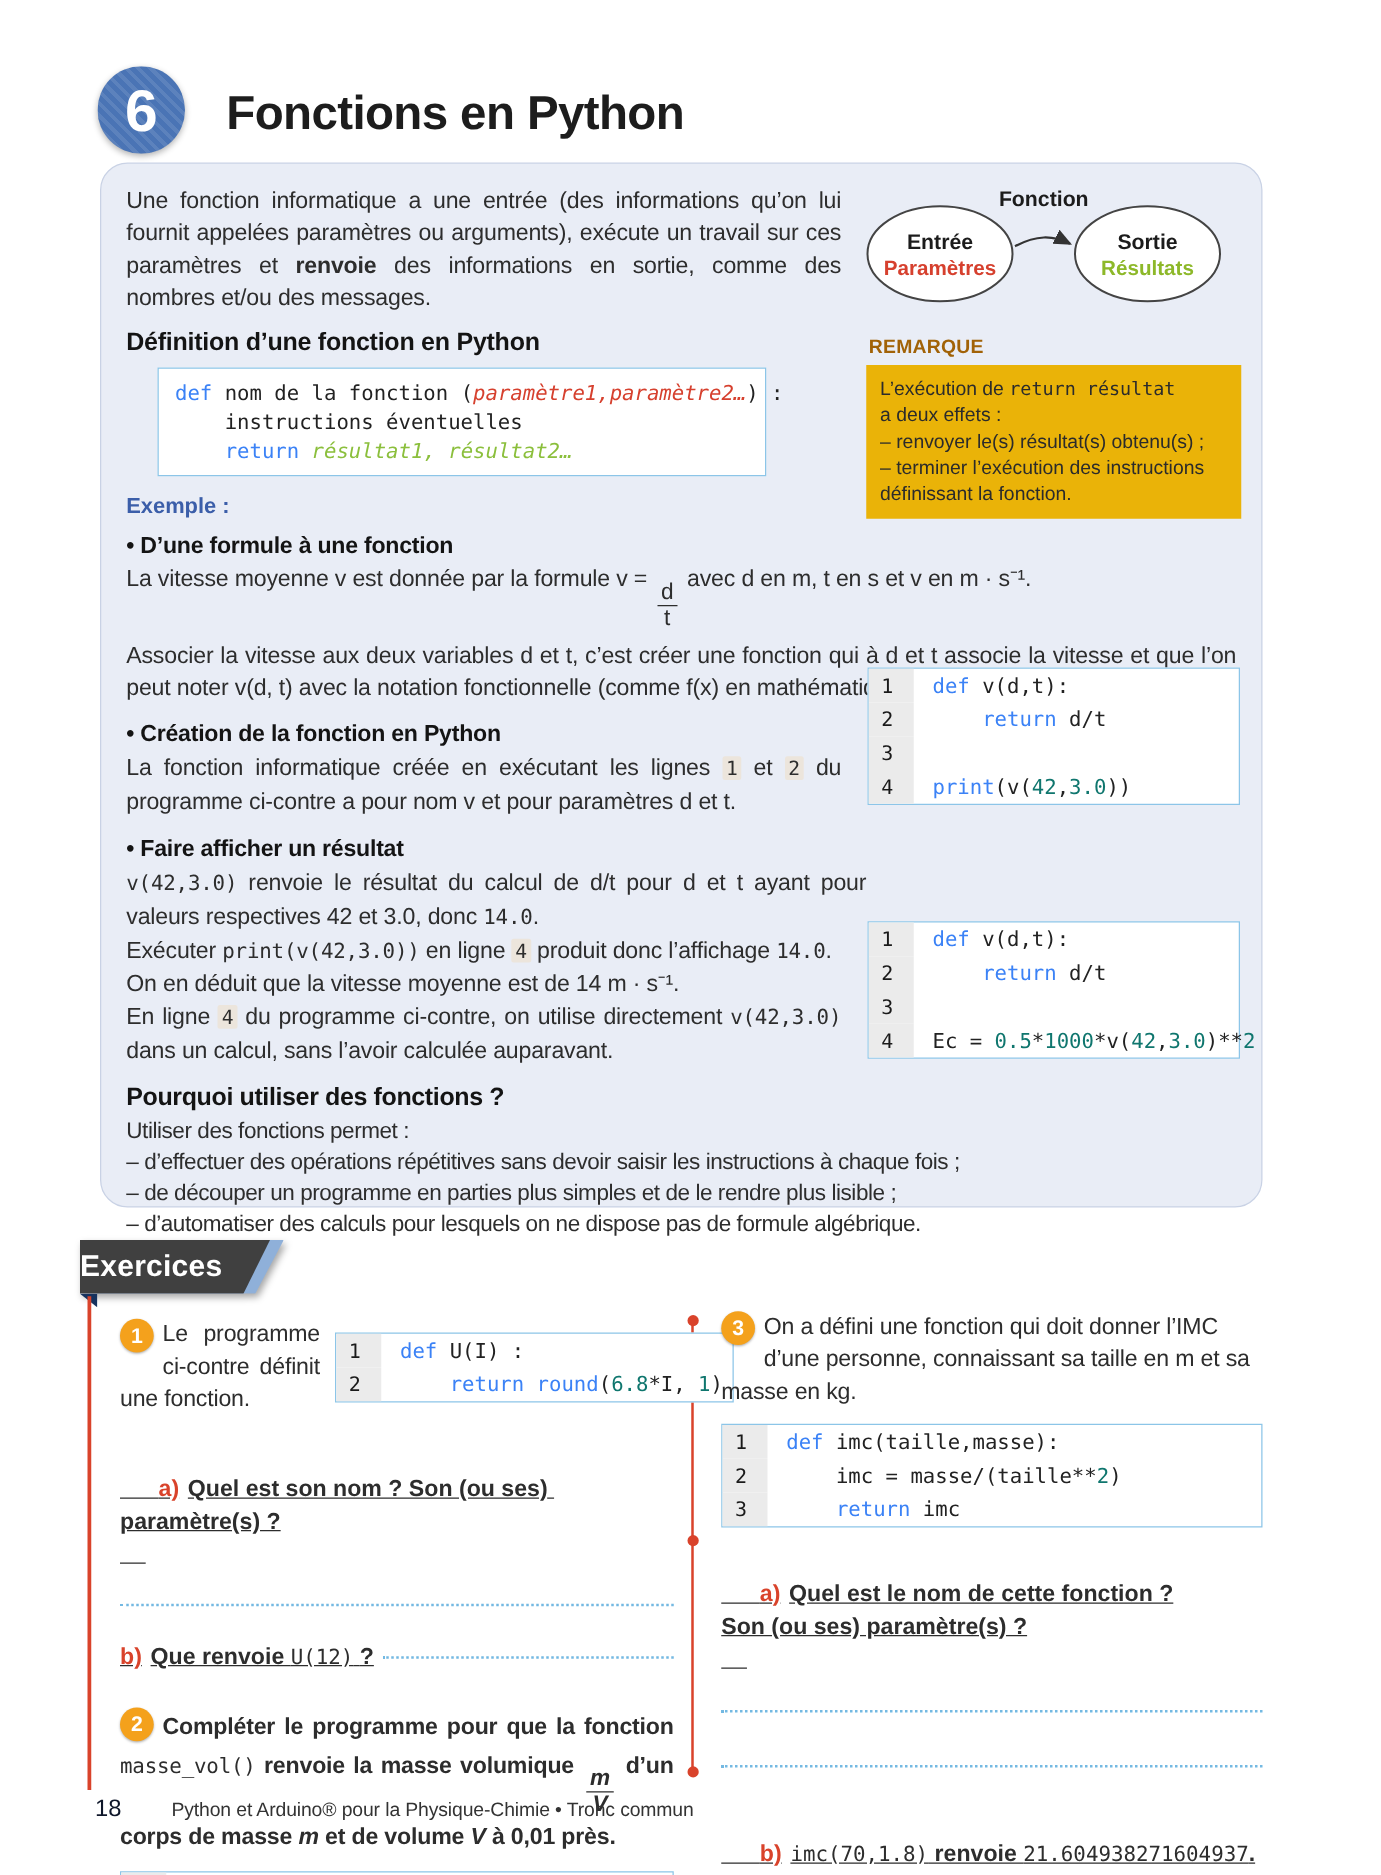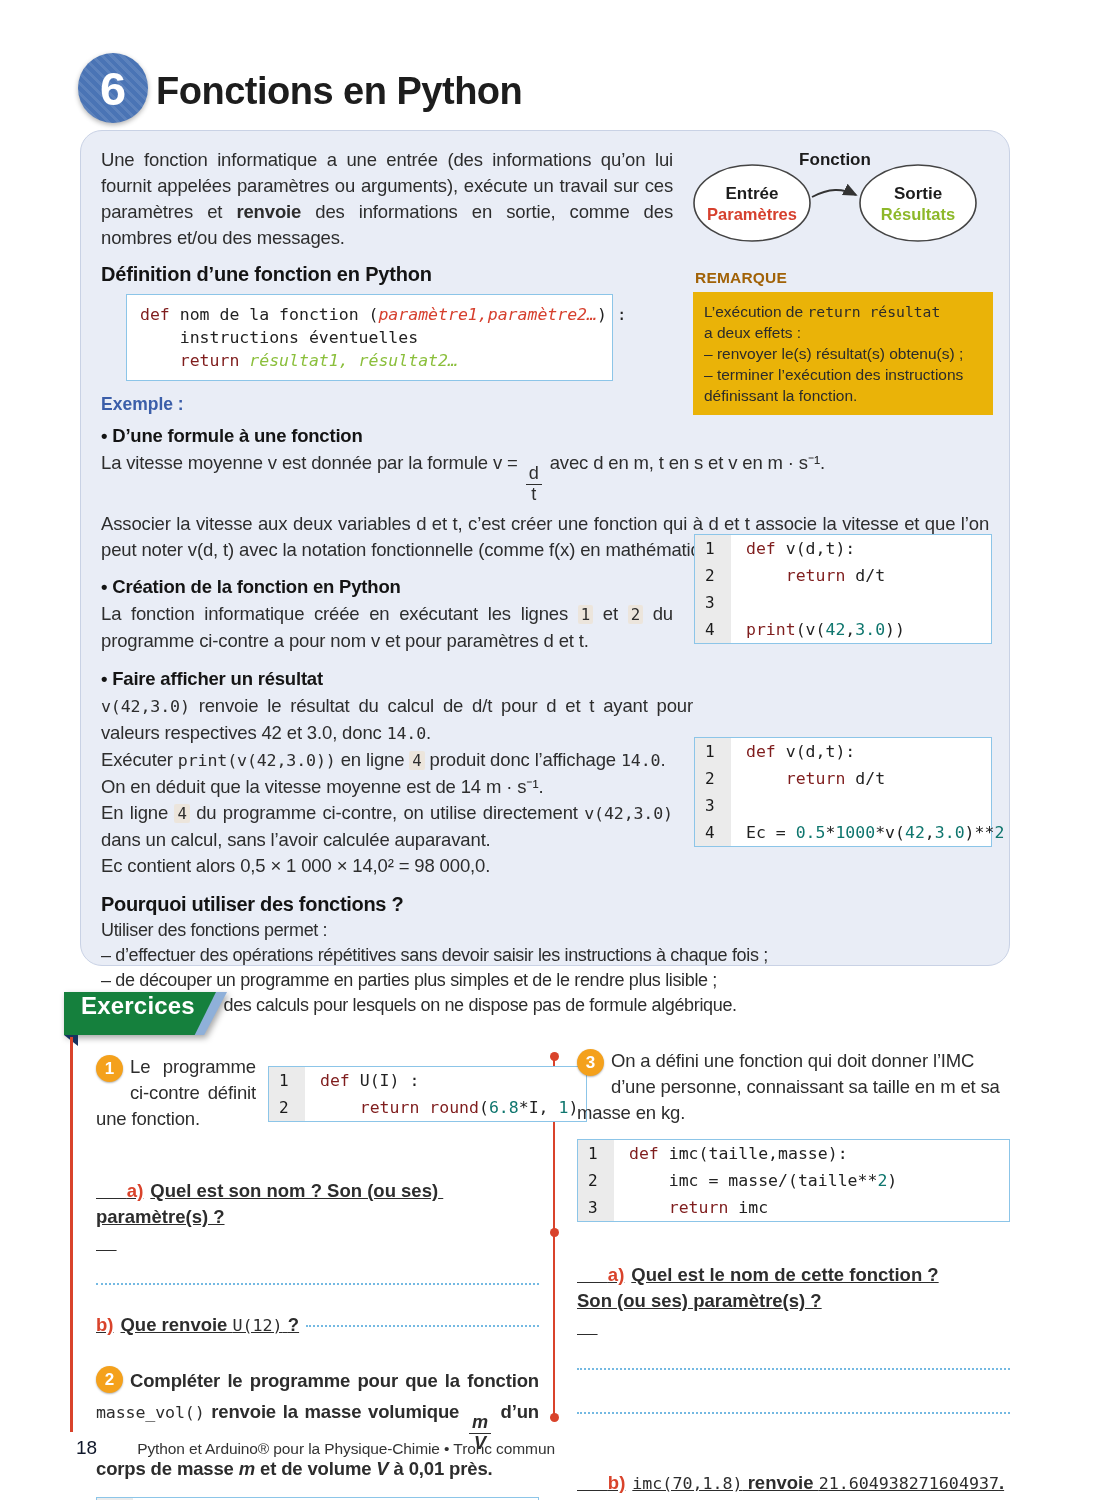--- a/index.html
+++ b/index.html
@@ -5,37 +5,37 @@
   html,body{margin:0;padding:0;background:#fff;}
   .page{position:relative;width:1105px;height:1500px;background:#fff;
         font-family:"Liberation Sans",sans-serif;color:#2d2d2d;overflow:hidden;}
 
   
   .badge{position:absolute;left:78px;top:53px;width:70px;height:70px;border-radius:50%;
          background:#4a74b5;
          background-image:repeating-linear-gradient(45deg,rgba(255,255,255,.10) 0 3px,rgba(0,0,0,0) 3px 7px);
          display:flex;align-items:center;justify-content:center;
          color:#fff;font-size:47px;font-weight:700;box-shadow:0 2px 5px rgba(0,0,0,.3);}
-  .title{position:absolute;left:156px;top:70px;margin:0;font-size:38px;font-weight:700;
+  .title{position:absolute;left:181px;top:70px;margin:0;font-size:38px;font-weight:700;
          color:#1d1d1d;letter-spacing:-.5px;}
 
   
   .panel{position:absolute;left:80px;top:130px;width:930px;height:836px;box-sizing:border-box;
          background:#e9edf6;border:1px solid #c9d2e5;border-radius:22px;padding:16px 20px;}
   .p{font-size:18.5px;line-height:26px;letter-spacing:-.15px;margin:0;}
   .just{text-align:justify;}
   .w570{width:572px;} .w590{width:592px;}
   .sect{font-size:18.5px;font-weight:700;color:#141414;margin:10px 0 3px;letter-spacing:-.2px;}
   .h2{font-size:20px;font-weight:700;color:#141414;margin:12px 0 0;letter-spacing:-.2px;}
   .exlabel{color:#3b5ea9;font-weight:700;font-size:17.5px;margin-top:13px;}
 
   
   .b{font-weight:700}.i{}.bi{font-weight:700;font-style:italic}
   .m{font-family:"DejaVu Sans Mono","Liberation Mono",monospace;font-size:.9em;}
-  .kw{color:#7f1d1d}.g{color:#0f766e}
+  .kw{color:#3b82f6}.g{color:#0f766e}
   .ri{color:#d6402e;font-style:italic}.gi{color:#8bbf3c;font-style:italic}
   .chip{font-family:"DejaVu Sans Mono","Liberation Mono",monospace;font-size:.85em;
         background:#ece5dc;padding:0 3px;border-radius:2px;}
   .frac{display:inline-flex;flex-direction:column;align-items:center;vertical-align:-.55em;
         line-height:1.08;font-size:.98em;margin:0 3px;text-align:center;}
   .frac .fn{border-bottom:1.5px solid currentColor;padding:0 3px;}
   .frac .fd{padding:0 2px;}
   .dotfill{flex:1 1 auto;min-width:30px;border-bottom:2px dotted #74b9e2;
            transform:translateY(-4px);margin-left:7px;}
 
@@ -75,23 +75,23 @@
   .dg-green{font-size:16.5px;font-weight:700;fill:#8db829;}
 
   
   .why-title{font-size:20px;font-weight:700;color:#141414;margin:14px 0 2px;letter-spacing:-.3px;}
   .why-line{font-size:18px;line-height:25px;letter-spacing:-.35px;margin:0;}
 
   
   .banner-wrap{position:absolute;left:64px;top:992px;filter:drop-shadow(2px 3px 3px rgba(0,0,0,.35));}
   .banner-light{position:absolute;left:0;top:0;width:163px;height:43px;background:#8fb0d9;
                 clip-path:polygon(0 0,100% 0,86% 100%,0 100%);}
-  .banner{position:relative;width:152px;height:43px;background:#15803d;
+  .banner{position:relative;width:152px;height:43px;background:#404040;
           clip-path:polygon(0 0,100% 0,86% 100%,0 100%);
-          display:flex;align-items:flex-start;padding-left:17px;box-sizing:border-box;}
+          display:flex;align-items:center;box-sizing:border-box;}
   .banner span{color:#fff;font-weight:700;font-size:24px;letter-spacing:.2px;}
   .banner-fold{position:absolute;left:64px;top:1035px;width:14px;height:11px;background:#16325e;
                clip-path:polygon(0 0,100% 0,100% 100%);}
   .rule-left{position:absolute;left:70px;top:1037px;width:3px;height:395px;background:#d9432b;}
   .divider{position:absolute;left:553px;top:1056px;width:2px;height:362px;background:#d9432b;}
   .divider .dot{position:absolute;left:-3.5px;width:9px;height:9px;border-radius:50%;background:#d9432b;}
   .dot-top{top:-4px;} .dot-mid{top:172px;} .dot-bot{bottom:-4px;}
 
   .col-left{position:absolute;left:96px;top:1048px;width:443px;}
   .col-right{position:absolute;left:577px;top:1048px;width:433px;}
@@ -183,21 +183,20 @@
 
     <div class="sect" style="margin-top:13px;">• Création de la fonction en Python</div>
     <p class="p just w570"><span>La fonction informatique créée en exécutant les lignes </span><span class="chip">1</span><span> et </span><span class="chip">2</span><span> du programme ci-contre a pour nom </span><span class="i">v</span><span> et pour paramètres </span><span class="i">d</span><span> et </span><span class="i">t</span><span>.</span></p>
 
     <div class="sect" style="margin-top:14px;">• Faire afficher un résultat</div>
     <p class="p just w590"><span class="m">v(42,3.0)</span><span> renvoie le résultat du calcul de </span><span class="i">d</span><span>/</span><span class="i">t</span><span> pour </span><span class="i">d</span><span> et </span><span class="i">t</span><span> ayant pour valeurs respectives 42 et 3.0, donc </span><span class="m">14.0</span><span>.</span></p>
     <p class="p w590"><span>Exécuter </span><span class="m">print(v(42,3.0))</span><span> en ligne </span><span class="chip">4</span><span> produit donc l’affichage </span><span class="m">14.0</span><span>.</span></p>
     <p class="p w590"><span>On en déduit que la vitesse moyenne est de 14 m · s⁻¹.</span></p>
 
     <p class="p just w570"><span>En ligne </span><span class="chip">4</span><span> du programme ci-contre, on utilise directement </span><span class="m">v(42,3.0)</span><span> dans un calcul, sans l’avoir calculée auparavant.</span></p>
-    <p class="p w570"><span>Ec contient alors 0,5 × 1 000 × 14,0² = 98 000,0.</span></p>
 
     <div class="codeblk codeA">
         <div class="code-row">
           <span class="gut">1</span>
           <span class="cl">
             <span class="kw">def </span>
             <span>v(d,t):</span>
           </span>
         </div>
         <div class="code-row">

